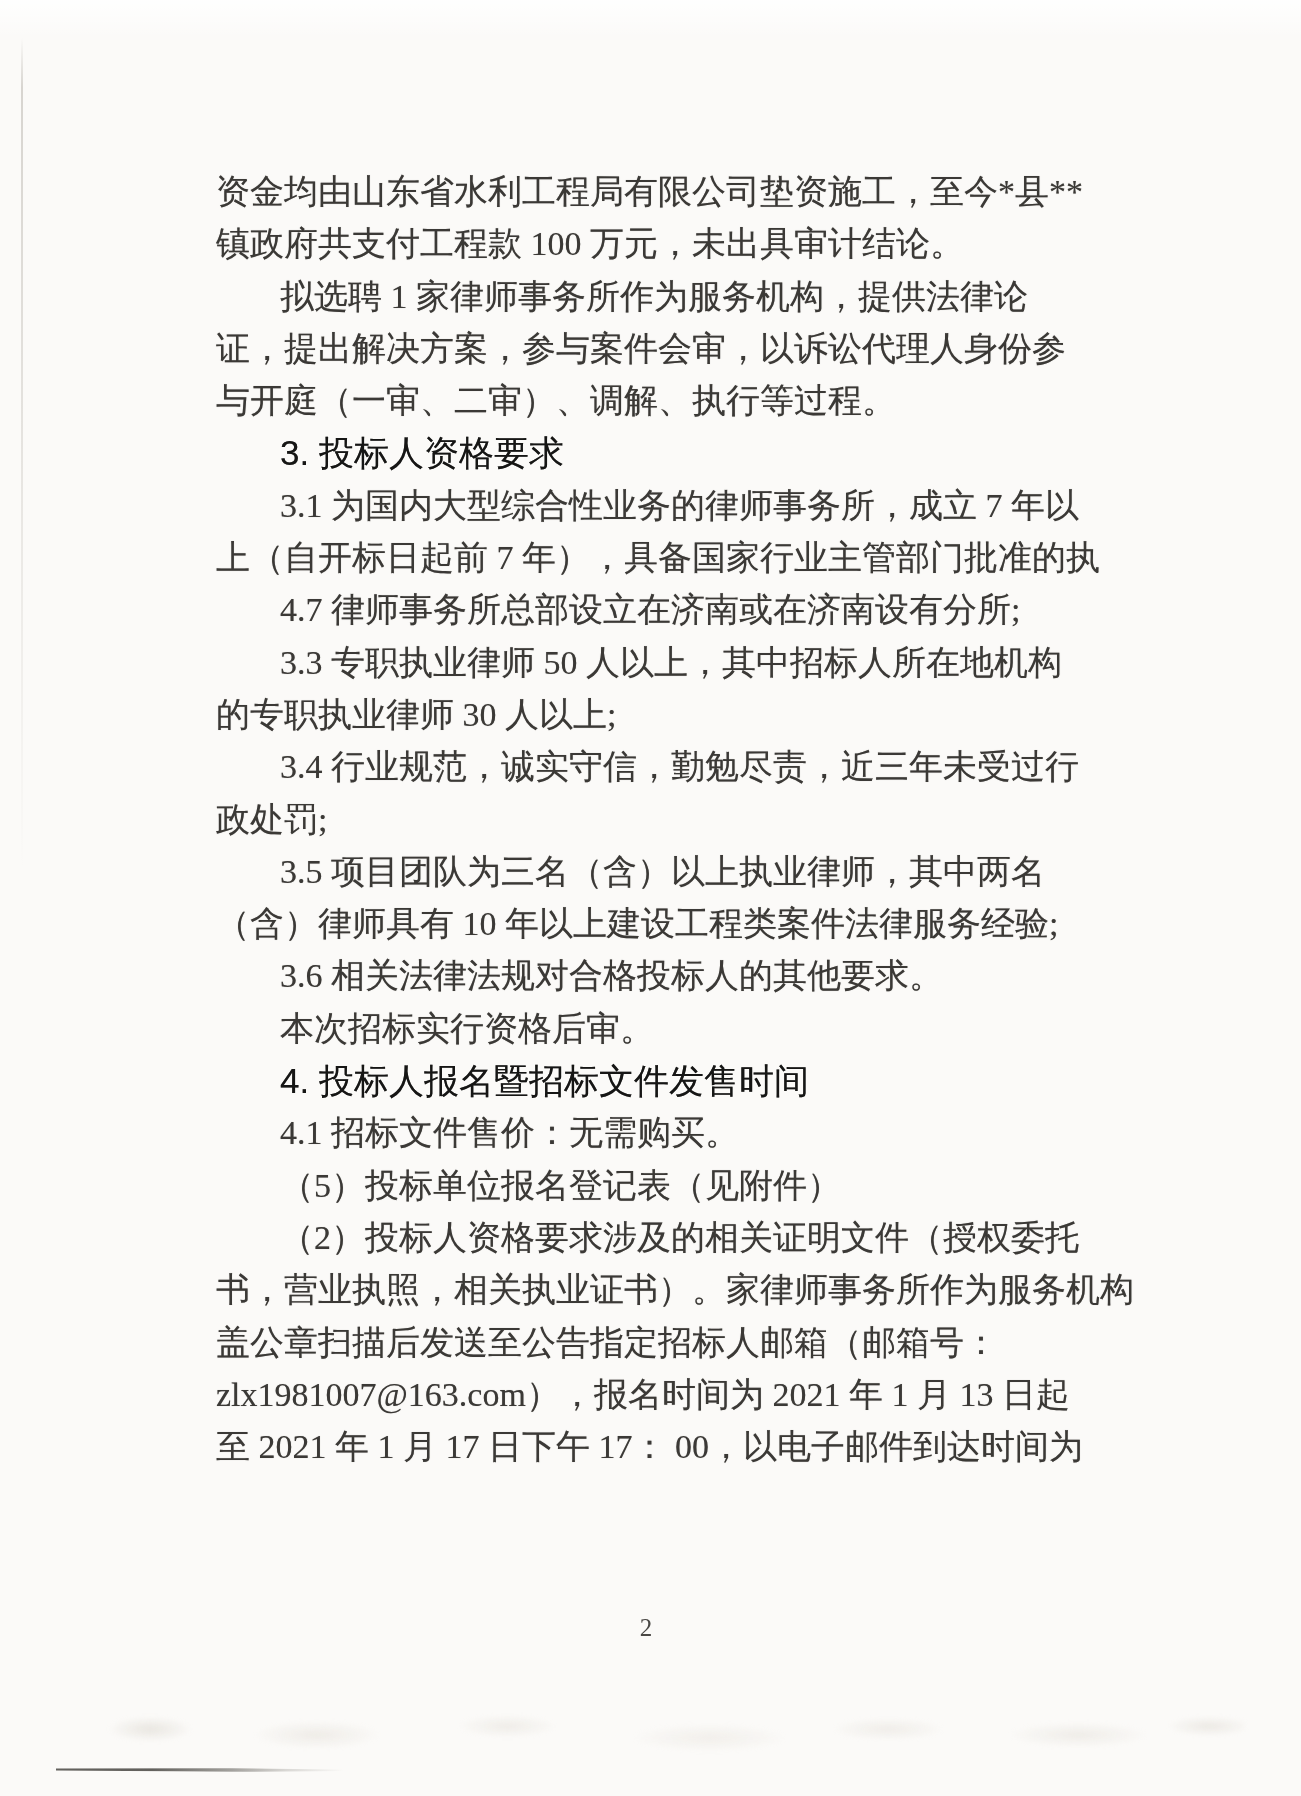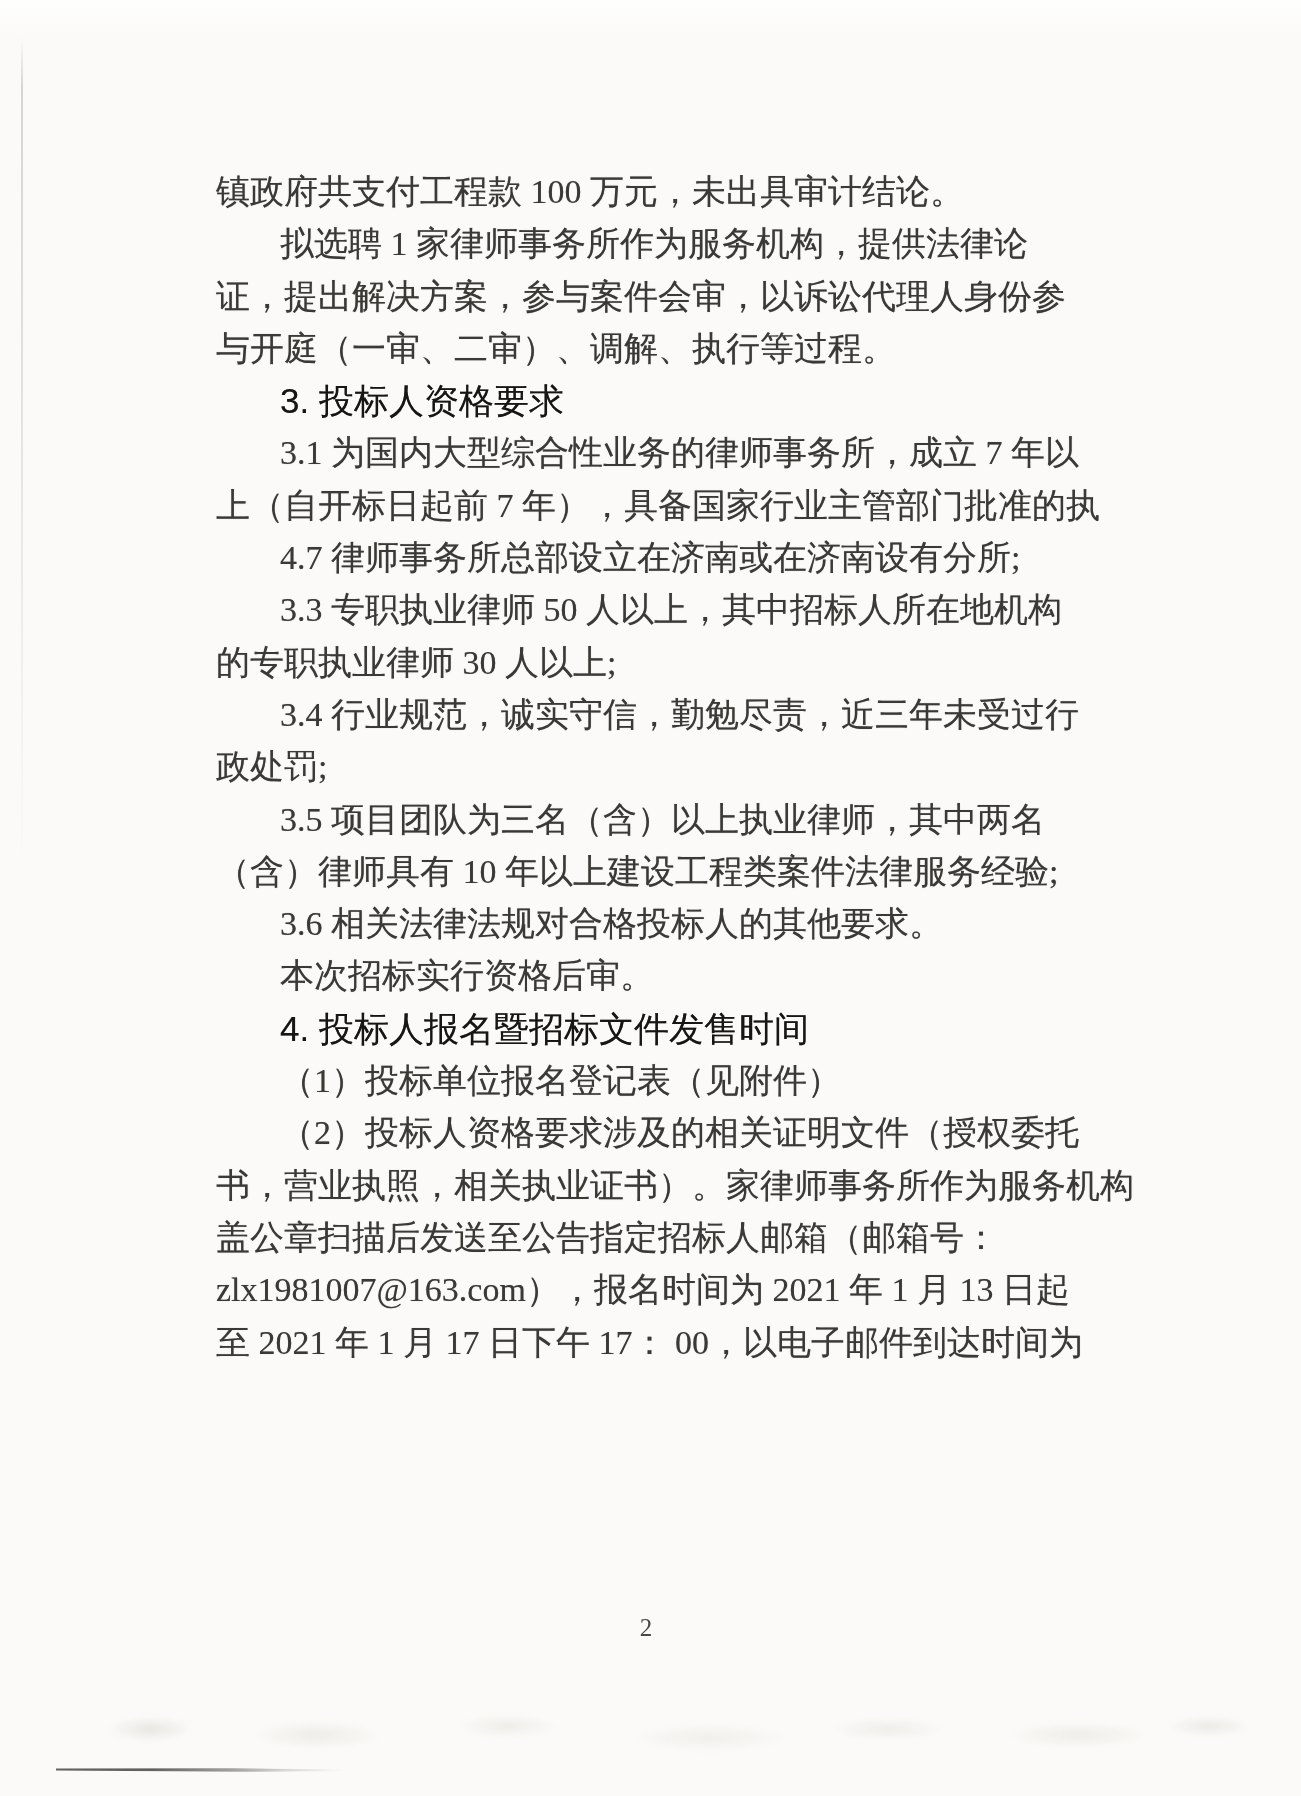--- a/index.html
+++ b/index.html
@@ -81,38 +81,40 @@
 <body>
 
 <div class="page">
 
   <div class="scan-top-band"></div>
   <div class="scan-edge-line"></div>
   <div class="scan-smudge"></div>
   <div class="scan-scratch"></div>
 
   <div class="text-block">
+    <div class="line">资金均由山东省水利工程局有限公司垫资施工，至今*县**</div>
     <div class="line">镇政府共支付工程款 100 万元，未出具审计结论。</div>
     <div class="line indent">拟选聘 1 家律师事务所作为服务机构，提供法律论</div>
     <div class="line">证，提出解决方案，参与案件会审，以诉讼代理人身份参</div>
     <div class="line">与开庭（一审、二审）、调解、执行等过程。</div>
     <div class="line indent h">3. 投标人资格要求</div>
     <div class="line indent">3.1 为国内大型综合性业务的律师事务所，成立 7 年以</div>
     <div class="line">上（自开标日起前 7 年），具备国家行业主管部门批准的执</div>
     <div class="line indent">4.7 律师事务所总部设立在济南或在济南设有分所;</div>
     <div class="line indent">3.3 专职执业律师 50 人以上，其中招标人所在地机构</div>
     <div class="line">的专职执业律师 30 人以上;</div>
     <div class="line indent">3.4 行业规范，诚实守信，勤勉尽责，近三年未受过行</div>
     <div class="line">政处罚;</div>
     <div class="line indent">3.5 项目团队为三名（含）以上执业律师，其中两名</div>
     <div class="line">（含）律师具有 10 年以上建设工程类案件法律服务经验;</div>
     <div class="line indent">3.6 相关法律法规对合格投标人的其他要求。</div>
     <div class="line indent">本次招标实行资格后审。</div>
     <div class="line indent h">4. 投标人报名暨招标文件发售时间</div>
-    <div class="line indent">（1）投标单位报名登记表（见附件）</div>
+    <div class="line indent">4.1 招标文件售价：无需购买。</div>
+    <div class="line indent">（5）投标单位报名登记表（见附件）</div>
     <div class="line indent">（2）投标人资格要求涉及的相关证明文件（授权委托</div>
     <div class="line">书，营业执照，相关执业证书）。家律师事务所作为服务机构</div>
     <div class="line">盖公章扫描后发送至公告指定招标人邮箱（邮箱号：</div>
     <div class="line">zlx1981007@163.com），报名时间为 2021 年 1 月 13 日起</div>
     <div class="line">至 2021 年 1 月 17 日下午 17： 00，以电子邮件到达时间为</div>
   </div>
 
   <div class="page-number">2</div>
 
 </div>

